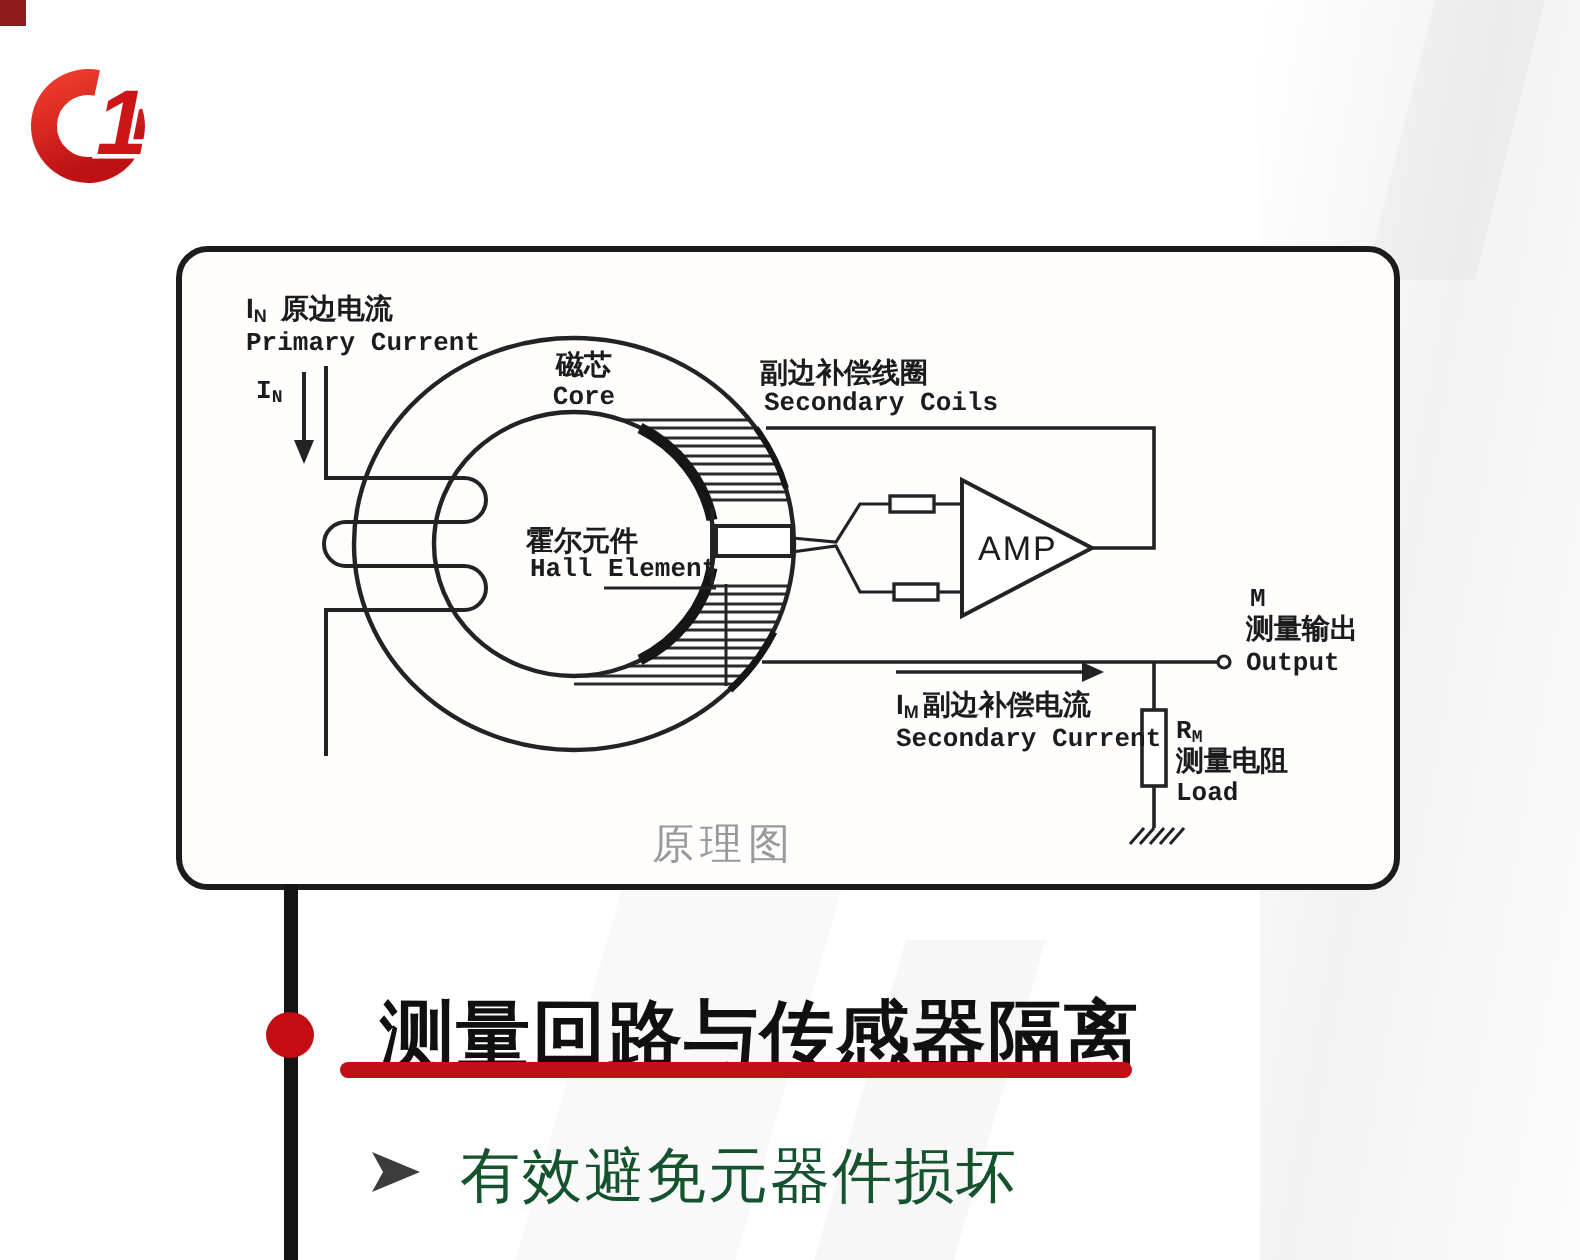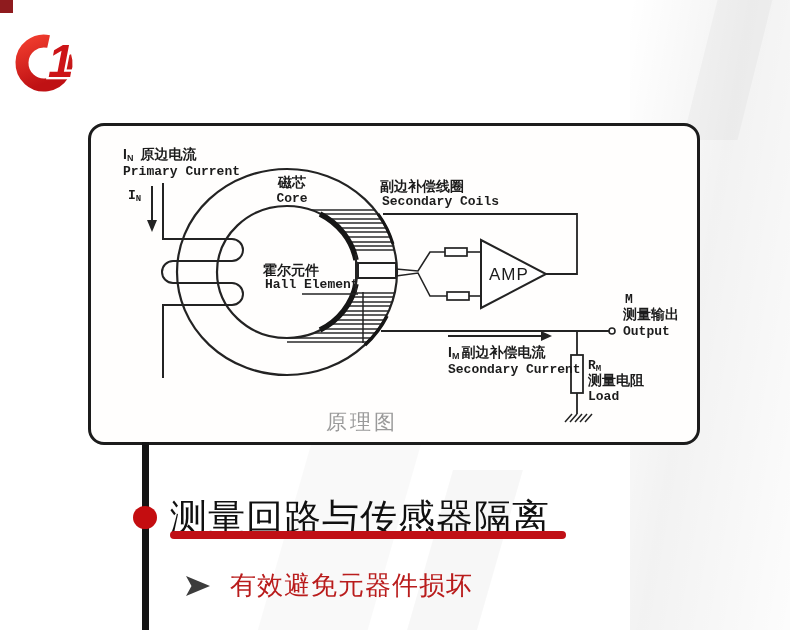--- a/index.html
+++ b/index.html
@@ -13,25 +13,25 @@
   .s4{left:700px;top:0;width:55px;height:140px;transform:skewX(-14deg);background:rgba(0,0,0,0.028);}
   .corner-square{position:absolute;left:0;top:0;width:13px;height:13px;background:#8f1b1e;}
   .badge{position:absolute;left:8px;top:26px;width:74px;height:74px;}
   .page-title{position:absolute;left:85px;top:31px;font-size:47px;font-weight:800;color:#141414;
               letter-spacing:1px;white-space:nowrap;}
   .diagram-box{position:absolute;left:88px;top:123px;width:606px;height:316px;border:3px solid #1c1c1c;
                border-radius:16px;background:#fffefd;}
   .diag{display:block;width:606px;height:316px;}
   .timeline{position:absolute;left:142px;top:442px;width:7px;height:188px;background:#141414;}
   .timeline-dot{position:absolute;left:133px;top:506px;width:24px;height:23px;border-radius:50%;background:#c40d10;}
-  .section-heading{position:absolute;left:170px;top:493px;font-size:37px;font-weight:400;color:#101010;
+  .section-heading{position:absolute;left:190px;top:493px;font-size:37px;font-weight:700;color:#101010;
                    letter-spacing:1px;white-space:nowrap;}
   .heading-underline{position:absolute;left:170px;top:531px;width:396px;height:8px;background:#c01016;border-radius:4px;}
   .bullet-arrow{position:absolute;left:185px;top:574px;width:26px;height:24px;}
-  .bullet-text{position:absolute;left:230px;top:568px;font-size:26px;color:#b91c1c;letter-spacing:1px;white-space:nowrap;}
+  .bullet-text{position:absolute;left:230px;top:568px;font-size:30px;color:#14532d;letter-spacing:1px;white-space:nowrap;}
   
   .zh{font-weight:700;font-size:14px;fill:#1c1c1c;font-family:"Liberation Sans","DejaVu Sans",sans-serif;}
   .en{font-family:"Liberation Mono","DejaVu Sans Mono",monospace;font-weight:700;font-size:13px;fill:#1c1c1c;}
   .sub{font-size:9px;}
   .cap{font-size:21px;fill:#9a9a9a;letter-spacing:3px;font-family:"Liberation Sans","DejaVu Sans",sans-serif;}
   .amp-t{font-size:17px;fill:#1c1c1c;letter-spacing:1px;font-family:"Liberation Sans","DejaVu Sans",sans-serif;}
 </style>
 </head>
 <body>
 

